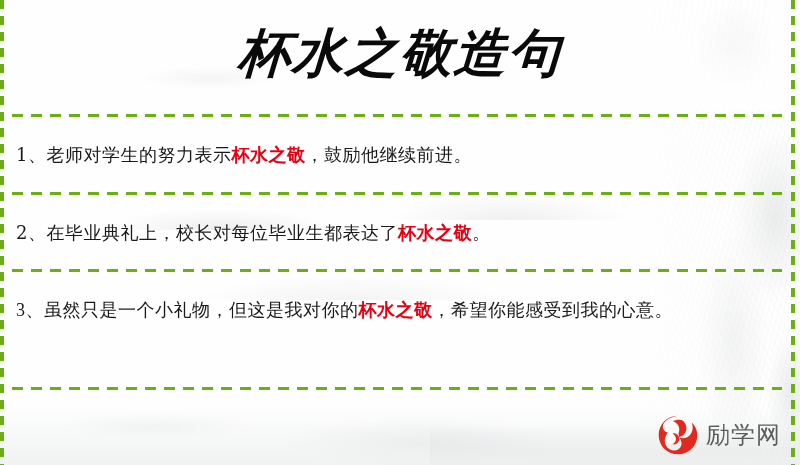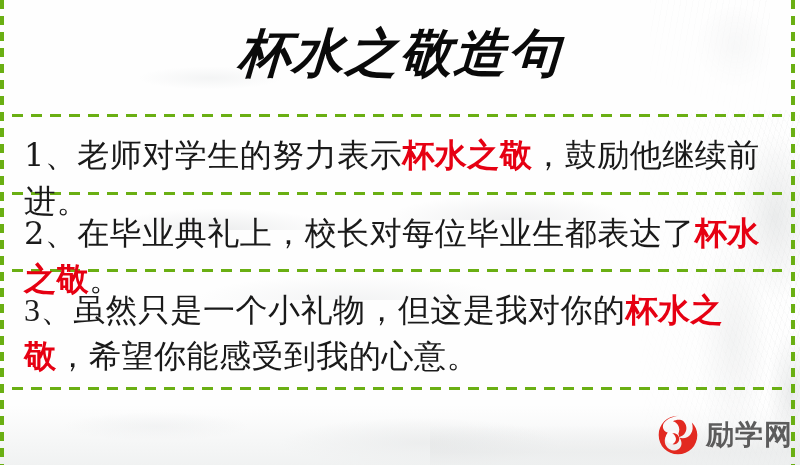--- a/index.html
+++ b/index.html
@@ -139,25 +139,25 @@
     color: #0a0a0a;
     font-style: italic;
     transform: skewX(-3deg);
     line-height: 1.18;
     white-space: nowrap;
   }
 
   
   .sentence {
     position: absolute;
-    left: 24px;
+    left: 16px;
     width: 758px;
     z-index: 5;
     font-family: "DejaVu Serif", "Liberation Serif", serif;
-    font-size: 32px;
+    font-size: 18px;
     line-height: 46px;
     color: #1a1a1a;
     letter-spacing: 0.5px;
   }
   .sentence .kw {
     color: var(--accent);
     font-weight: bold;
   }
   #sent-1 { top: 132px; }
   #sent-2 { top: 210px; }
@@ -175,22 +175,22 @@
     opacity: 0.97;
   }
   .logo-mark {
     width: 42px;
     height: 42px;
     flex: 0 0 42px;
     display: block;
   }
   .logo-text {
     font-family: "DejaVu Sans", "Liberation Sans", sans-serif;
-    font-weight: bold;
-    font-size: 28px;
+    font-weight: normal;
+    font-size: 24px;
     color: #585858;
     letter-spacing: 1px;
     line-height: 1;
     white-space: nowrap;
   }
 </style>
 </head>
 <body>
 
 <div id="page" style="--dash: #6aaf13; --accent: #e60012; background: rgb(254, 254, 254);">

